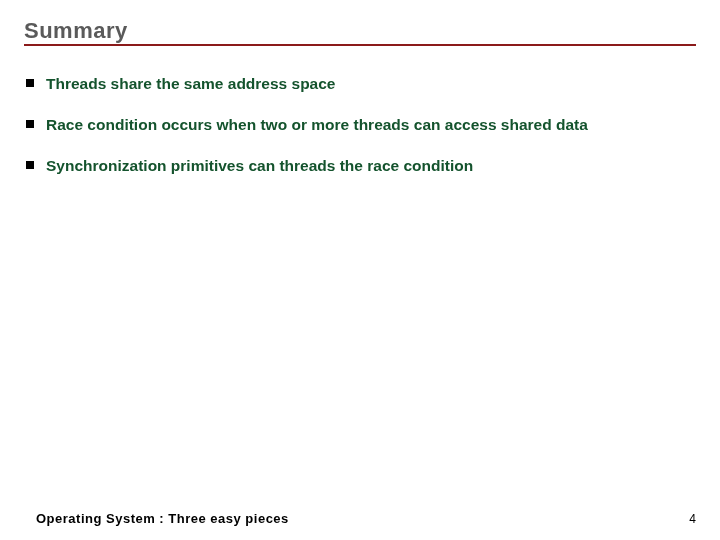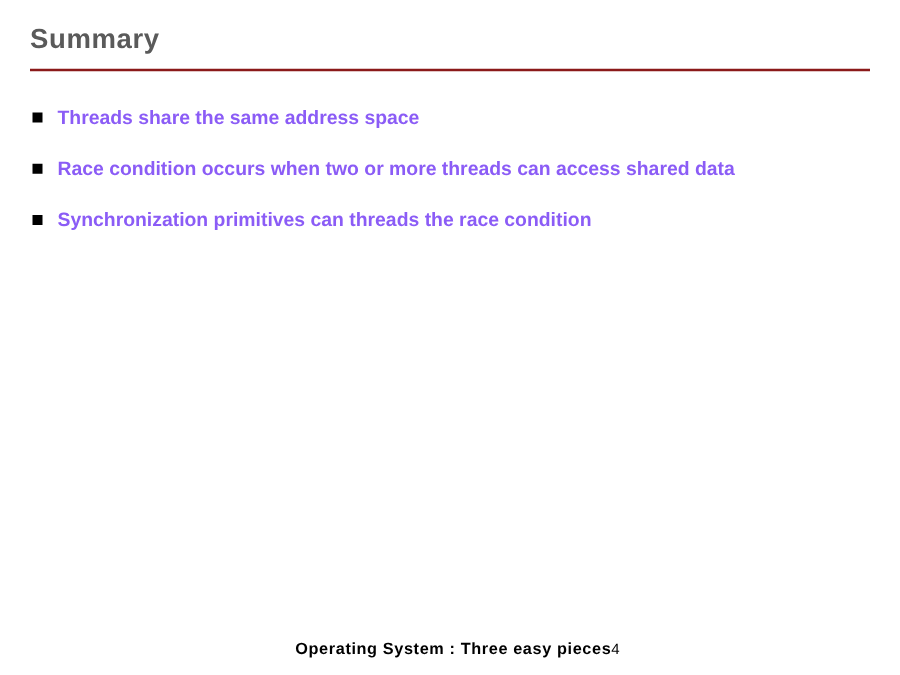--- a/index.html
+++ b/index.html
@@ -18,58 +18,58 @@
     .slide {
       width: 100%;
       height: 100%;
       padding: 18px 24px 18px 24px;
       position: relative;
     }
     .title {
       font-size: 22px;
       font-weight: bold;
       color: #5a5a5a;
-      margin-bottom: 11px;
+      margin-bottom: 0;
       letter-spacing: 0.5px;
     }
     .hr {
       height: 2px;
       background: #8b1a1a;
       width: 100%;
       margin-bottom: 28px;
     }
     .bullets {
       list-style: none;
       padding-left: 0;
     }
     .bullets li {
       position: relative;
       padding-left: 22px;
       margin-bottom: 20px;
       font-size: 15.5px;
       font-weight: bold;
-      color: #8b5cf6;
+      color: #14532d;
       line-height: 1.35;
     }
     .bullets li::before {
       content: "";
       position: absolute;
       left: 2px;
       top: 5px;
       width: 8px;
       height: 8px;
       background: #000000;
     }
     .footer {
       position: absolute;
       bottom: 14px;
       left: 36px;
       right: 24px;
       display: flex;
-      justify-content: center;
+      justify-content: space-between;
       align-items: baseline;
     }
     .footer-left {
       font-size: 13px;
       font-weight: bold;
       color: #000000;
       letter-spacing: 0.5px;
     }
     .footer-right {
       font-size: 12px;

